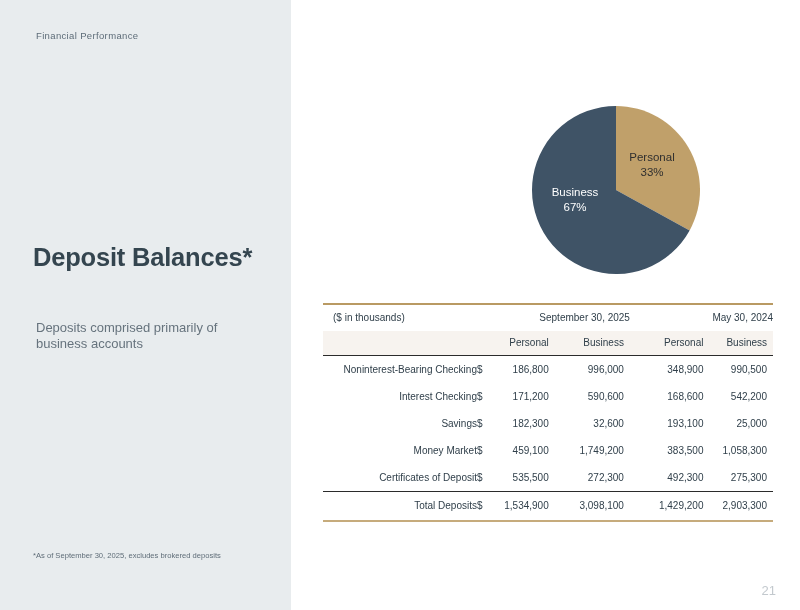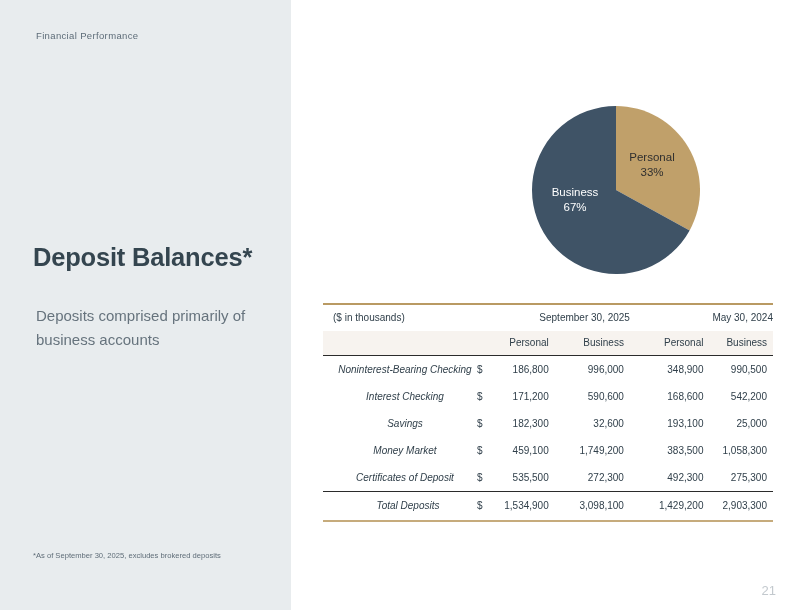--- a/index.html
+++ b/index.html
@@ -40,24 +40,24 @@
     top: 243px;
     font-size: 25.5px;
     font-weight: bold;
     letter-spacing: -0.2px;
     color: #34454f;
     white-space: nowrap;
   }
   #page-subtitle {
     position: absolute;
     left: 36px;
-    top: 304px;
+    top: 320px;
     width: 220px;
-    font-size: 15px;
-    line-height: 24px;
+    font-size: 13px;
+    line-height: 16px;
     color: #66737d;
   }
   #footnote {
     position: absolute;
     left: 33px;
     top: 550px;
     width: 230px;
     font-size: 7.6px;
     line-height: 11px;
     color: #5f6d78;
@@ -152,24 +152,23 @@
     text-align: right;
     font-size: 10px;
     padding-right: 6px !important;
   }
   .subhdr-row td.blank { background: #f7f3ef; }
 
   .data-row td {
     height: 27px;
   }
   .data-row td.label {
-    text-align: center;
+    text-align: right;
     padding-left: 10px !important;
     white-space: nowrap;
-    font-style: italic;
   }
   .data-row td.cur {
     text-align: left;
     width: 12px;
   }
   .data-row td.num {
     text-align: right;
     padding-right: 6px !important;
     white-space: nowrap;
   }

